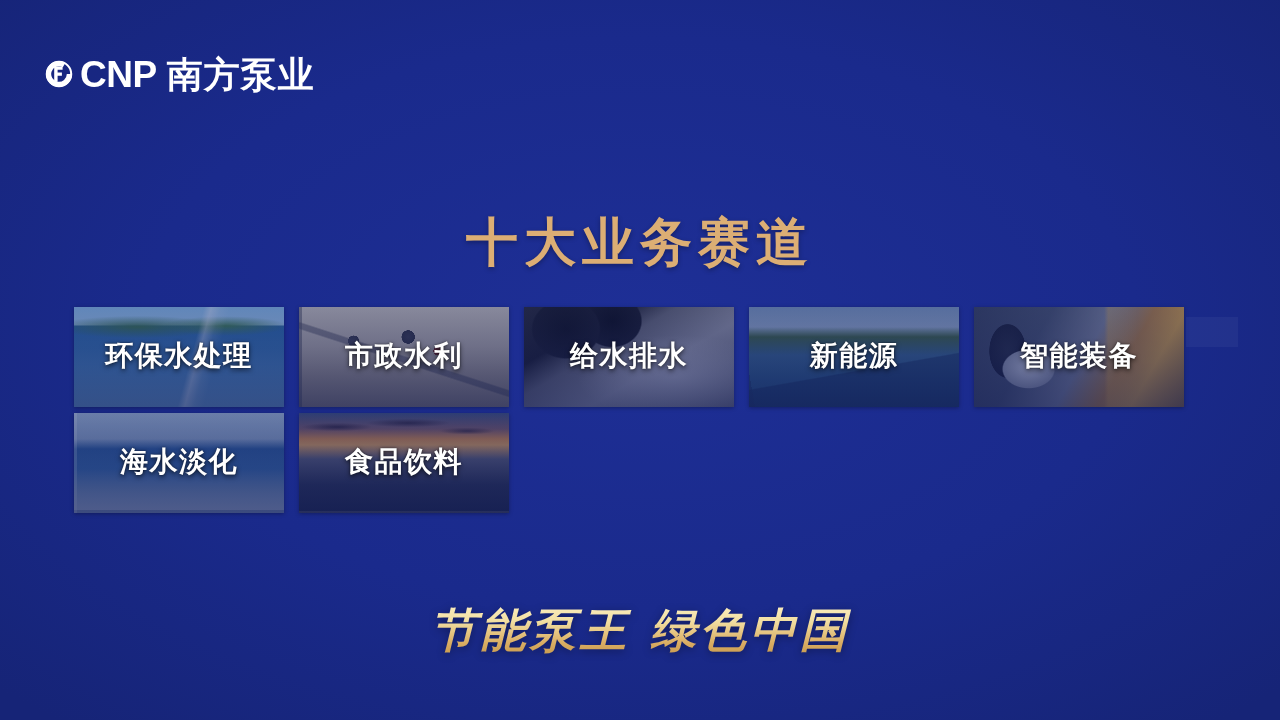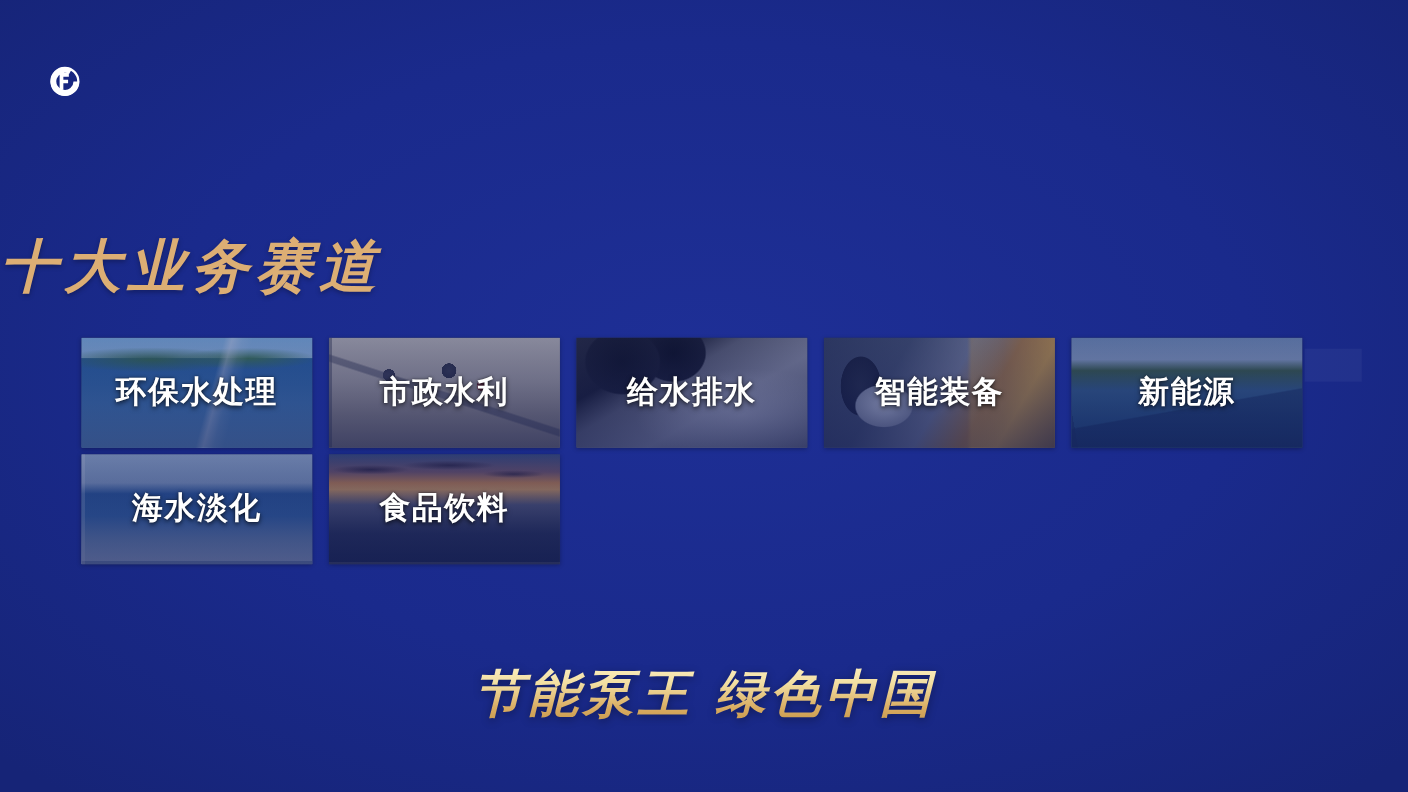--- a/index.html
+++ b/index.html
@@ -57,26 +57,26 @@
     margin-left: 10px;
     color: #ffffff;
   }
 
   
   #title {
     position: absolute;
     left: 0;
     right: 0;
     top: 208px;
+    text-align: center;
     font-size: 52px;
     font-weight: bold;
     letter-spacing: 6px;
     color: #dcae74;
     text-shadow: 0 2px 5px rgba(0,0,0,0.30);
-    font-style: italic;
   }
 
   
   #grid {
     position: absolute;
     left: 74px;
     top: 307px;
     width: 1133px;
     display: grid;
     grid-template-columns: repeat(5, 210px);
@@ -275,20 +275,24 @@
 <div id="slide">
 
   <div id="logo">
     <span id="logo-mark">
       <svg width="34" height="34" viewBox="0 0 34 34" aria-hidden="true">
         <path d="M30 17a13 13 0 1 1-6.6-11.3l-2.6 4.5A7.8 7.8 0 1 0 24.8 17z" fill="#ffffff"></path>
         <path d="M12.2 9.4h8.4v3.4h-5v2.6h4.3v3.3h-4.3v6h-3.4z" fill="#ffffff"></path>
         <circle cx="17" cy="17" r="12.2" fill="none" stroke="#ffffff" stroke-width="2.1"></circle>
       </svg>
     </span>
+    <span id="logo-text">
+      <span class="logo-latin">CNP</span>
+      <span class="logo-cn">南方泵业</span>
+    </span>
   </div>
 
   <div id="title">十大业务赛道</div>
 
   <div id="right-ghost"></div>
 
   <div id="grid">
 
     <div class="card">
       <div class="card-photo ph-water"></div>
@@ -303,32 +307,32 @@
     </div>
 
 
     <div class="card">
       <div class="card-photo ph-drain"></div>
       <div class="card-tint"></div>
       <div class="card-label">给水排水</div>
     </div>
 
     <div class="card">
+      <div class="card-photo ph-solar"></div>
+      <div class="card-tint"></div>
+      <div class="card-label">新能源</div>
+    </div>
+
+    <div class="card">
       <div class="card-photo ph-robot"></div>
       <div class="card-tint"></div>
       <div class="card-label">智能装备</div>
     </div>
 
     <div class="card">
-      <div class="card-photo ph-solar"></div>
-      <div class="card-tint"></div>
-      <div class="card-label">新能源</div>
-    </div>
-
-    <div class="card">
       <div class="card-photo ph-desal"></div>
       <div class="card-tint"></div>
       <div class="card-label">海水淡化</div>
     </div>
 
     <div class="card">
       <div class="card-photo ph-food"></div>
       <div class="card-tint"></div>
       <div class="card-label">食品饮料</div>
     </div>

